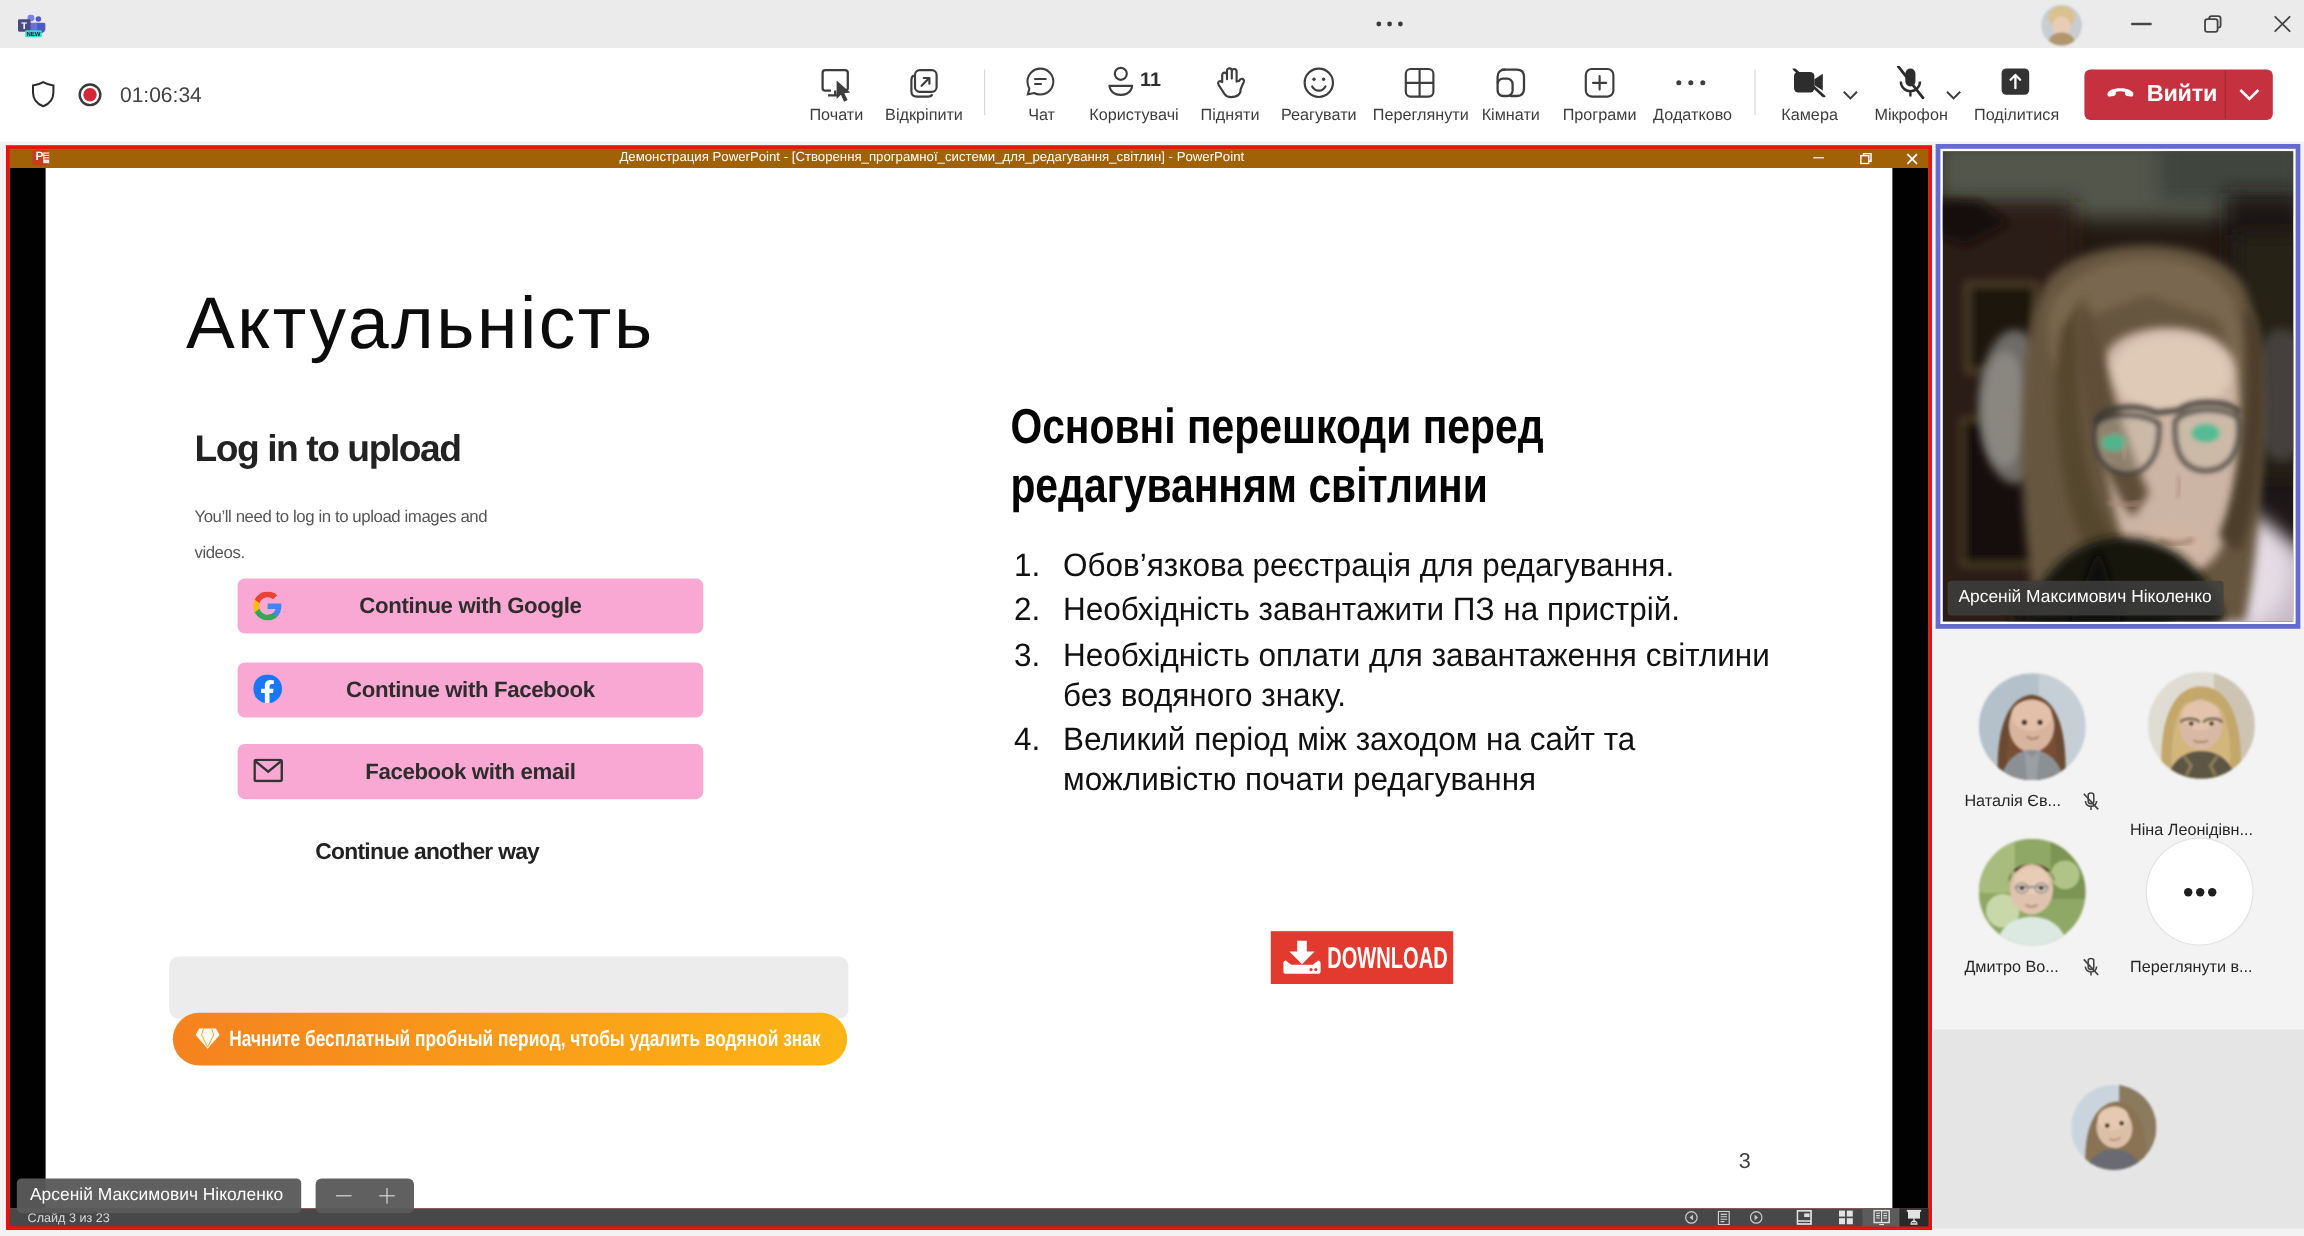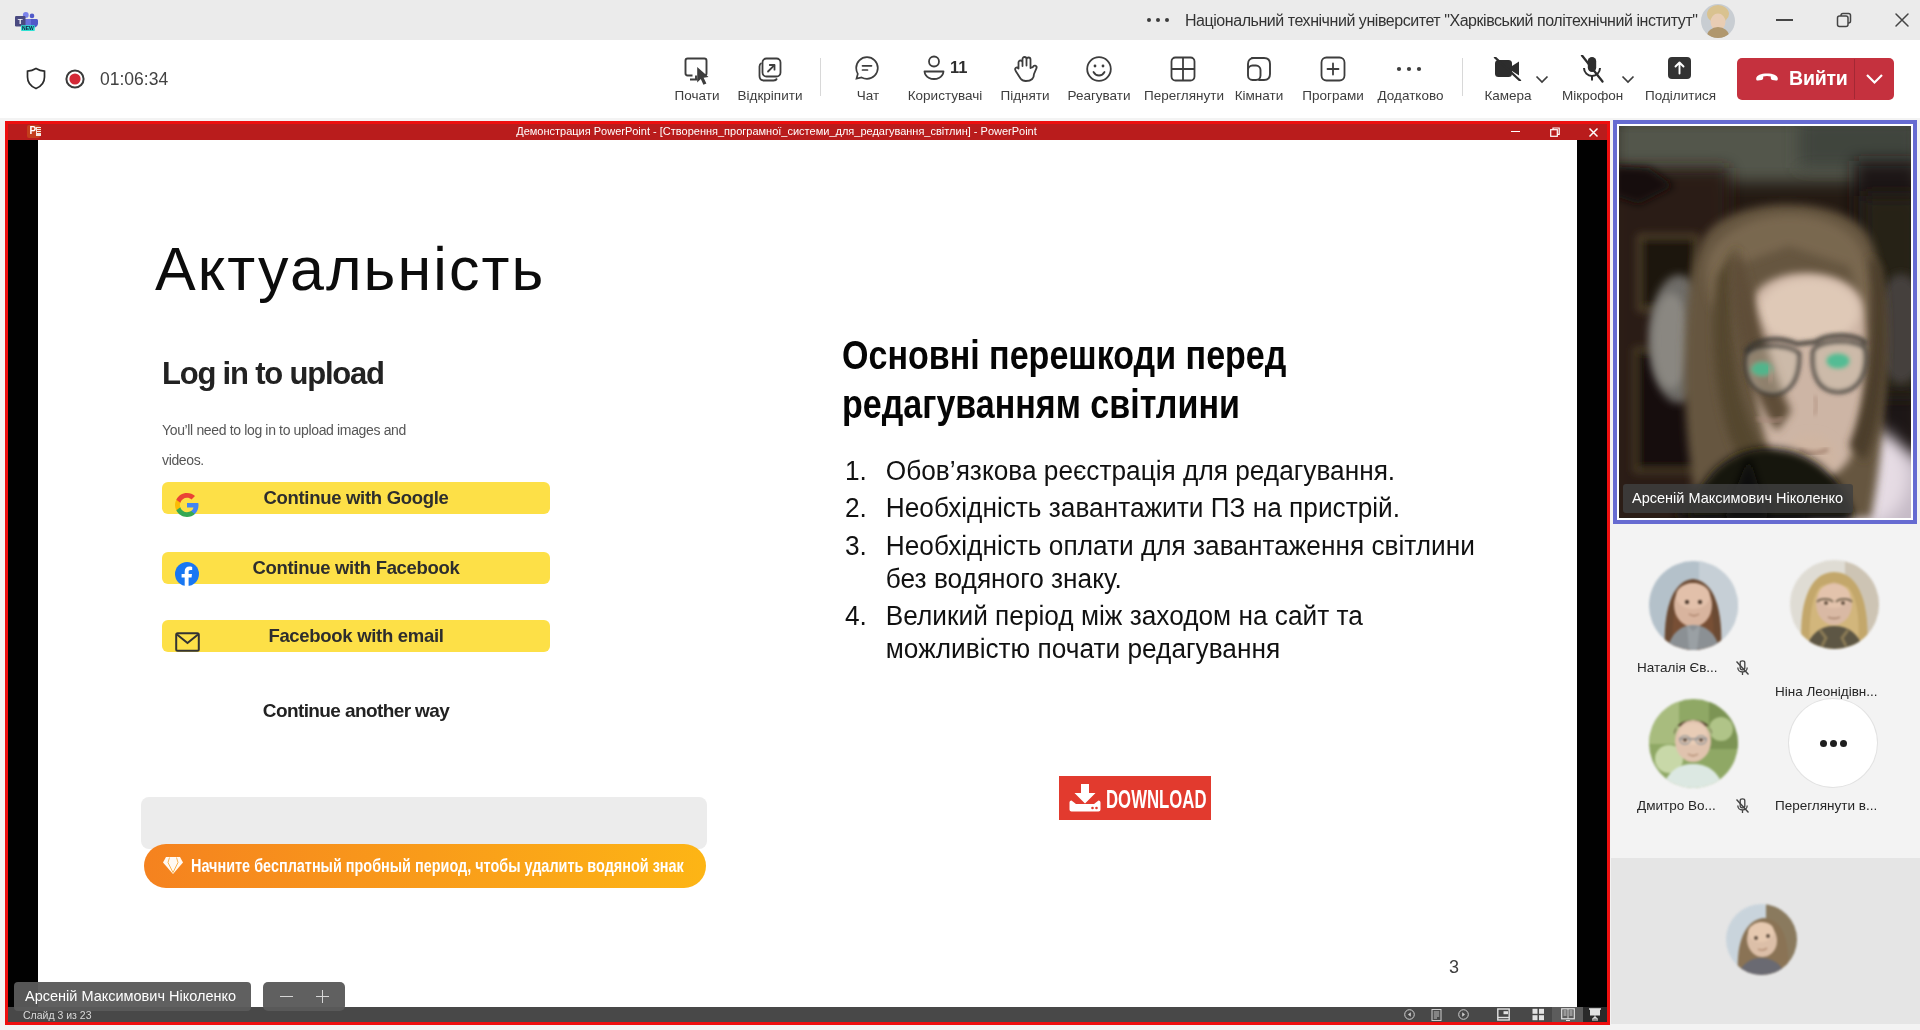--- a/index.html
+++ b/index.html
@@ -9,33 +9,33 @@
   #app { position:relative; width:1920px; height:1030px; background:#f3f3f3; }
 
   
   #titlebar { position:absolute; left:0; top:0; width:1920px; height:40px; background:#ebebeb; }
   #toolbar  { position:absolute; left:0; top:40px; width:1920px; height:78px; background:#ffffff; }
   .tb-label { position:absolute; font-size:13.5px; color:#3d3d3d; text-align:center; white-space:nowrap; }
   .vsep { position:absolute; width:1px; background:#d8d8d8; }
 
   
   #ppt { position:absolute; left:5px; top:121px; width:1605px; height:904px; background:#ee0f0f; }
-  #ppt-title { position:absolute; left:3px; top:3px; width:1599px; height:15.5px; background:#b91c1c; color:#ffffff;
+  #ppt-title { position:absolute; left:3px; top:3px; width:1599px; height:15.5px; background:#a16207; color:#ffffff;
                font-size:11px; line-height:15px; text-align:center; white-space:nowrap; padding-right:62px; }
   #ppt-body { position:absolute; left:3px; top:18.5px; width:1599px; height:867px; background:#ffffff; }
   .blackbar { position:absolute; top:0; width:30px; height:867px; background:#010101; }
   #ppt-status { position:absolute; left:3px; top:885.5px; width:1599px; height:15.5px; background:#484848; }
 
   
   #side-panel { position:absolute; left:1611px; top:858px; width:309px; height:166px; background:#e5e5e5; }
   #tile { position:absolute; left:1613px; top:120px; width:304px; height:404px; background:#ffffff;
           border:4px solid #666bd1; }
   .pname { position:absolute; font-size:13.5px; color:#262626; white-space:nowrap; }
 
-  .cbtn { width:388px; height:32px; background:#fde047; border-radius:6px; }
+  .cbtn { width:388px; height:46px; background:#f9a8d4; border-radius:6px;margin-left:36px; }
   .cbtn span { position:absolute; left:0; right:0; top:0; bottom:0; display:flex; align-items:center; justify-content:center;
                font-size:18.5px; font-weight:bold; color:#2d2d2d; letter-spacing:-0.3px; }
   .li { position:relative; white-space:nowrap; margin-bottom:4.5px; }
   .num { position:absolute; left:0; }
   .itxt { display:inline-block; margin-left:42px; }
 </style>
 </head>
 <body>
 <div id="app">
 
@@ -48,21 +48,20 @@
       <rect x="1" y="4" width="10.5" height="10.5" rx="1.2" fill="#4a4a80"></rect>
       <text x="6.2" y="12" font-size="8" font-weight="bold" fill="#ffffff" text-anchor="middle" font-family="Liberation Sans">T</text>
       <rect x="7" y="13.2" width="13.8" height="5.8" rx="0.8" fill="#2ee0d2"></rect>
       <text x="13.9" y="17.9" font-size="5" font-weight="bold" fill="#14143c" text-anchor="middle" font-family="Liberation Sans">NEW</text>
     </svg>
     <svg class="abs" style="left:1146px;top:17px" width="24" height="6" viewBox="0 0 24 6">
       <circle cx="3" cy="3" r="2" fill="#3b3b3b"></circle>
         <circle cx="12" cy="3" r="2" fill="#3b3b3b"></circle>
         <circle cx="21" cy="3" r="2" fill="#3b3b3b"></circle>
     </svg>
-    <div class="abs" style="left:1185px;top:12px;font-size:16px;letter-spacing:-0.45px;color:#333;">Національний технічний університет "Харківський політехнічний інститут"</div>
     <svg class="abs" style="left:1701px;top:4px;filter:blur(0.7px)" width="34" height="34" viewBox="0 0 34 34">
       <defs>
           <clipPath id="tbav">
             <circle cx="17" cy="17" r="17"></circle>
           </clipPath>
         </defs>
       <g clip-path="url(#tbav)">
         <rect width="34" height="34" fill="#c8cdd2"></rect>
         <ellipse cx="17" cy="10" rx="11" ry="9" fill="#d9c28f"></ellipse>
         <ellipse cx="17" cy="18" rx="7.5" ry="8.5" fill="#e8cdb4"></ellipse>

